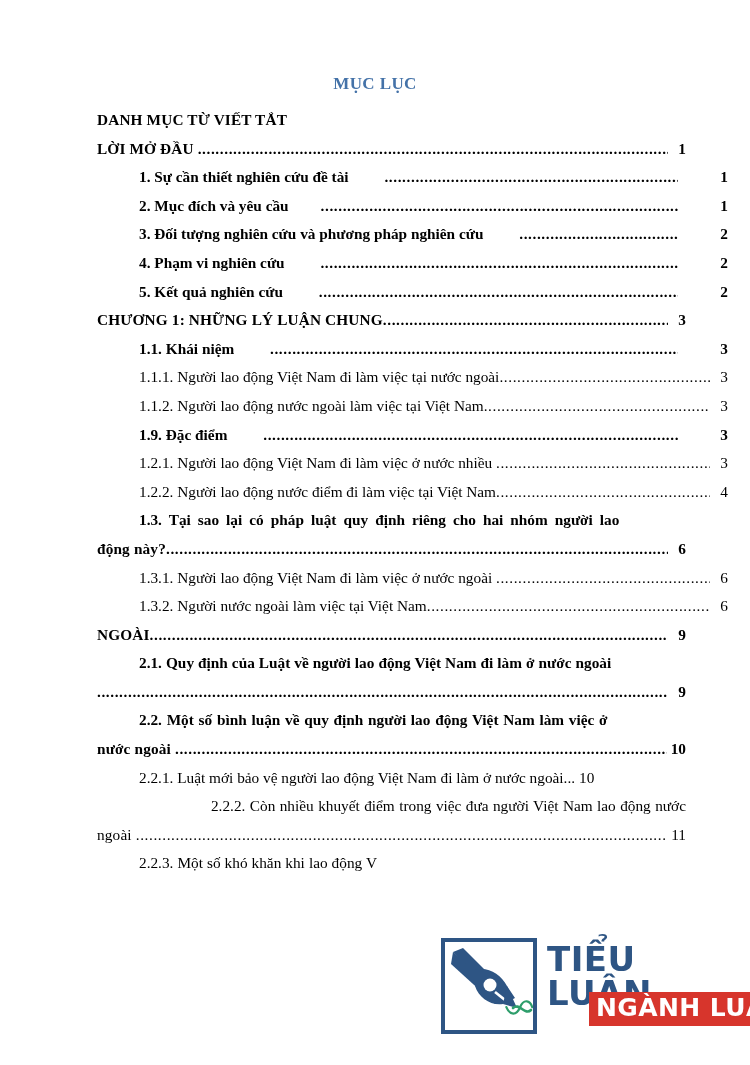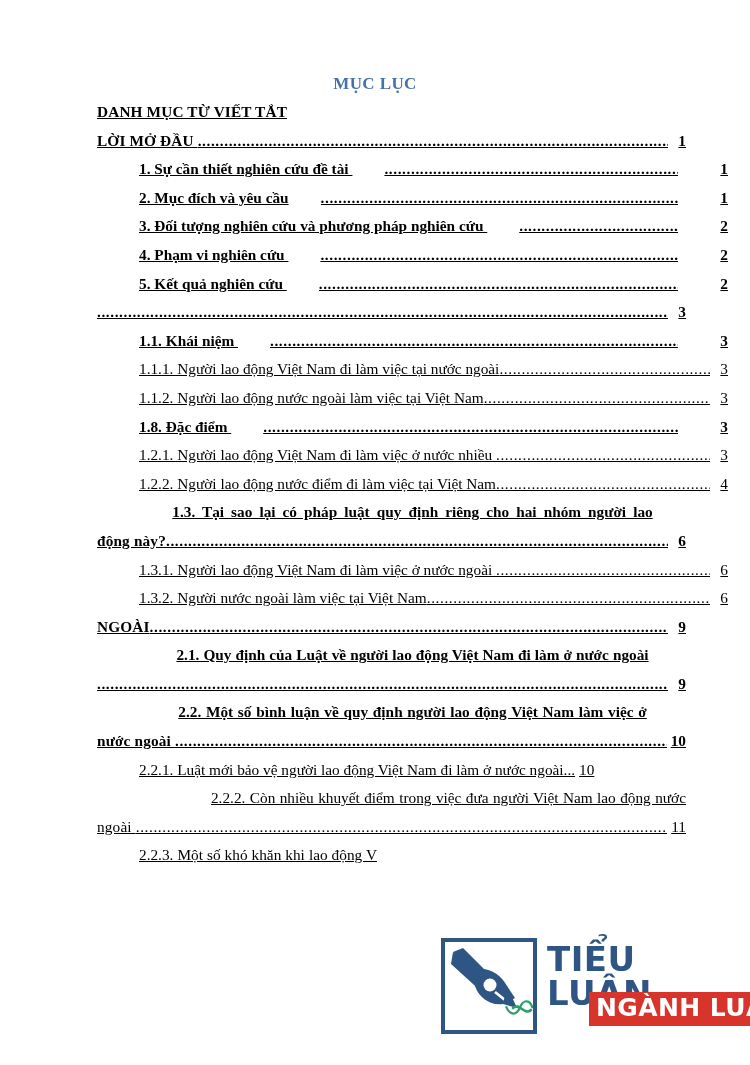--- a/index.html
+++ b/index.html
@@ -32,23 +32,22 @@
     text-align: center;
     font-size: 17px;
     font-weight: bold;
     letter-spacing: 0.4px;
     color: #4472a8;
   }
 
   .toc {
     position: absolute;
     left: 97px;
-    top: 104px;
+    top: 112px;
     width: 589px;
-    text-decoration: underline;
   }
 
   
   .toc-entry {
     display: flex;
     align-items: baseline;
     width: 100%;
     font-size: 15.3px;
     line-height: 1.0;
     margin-bottom: 13.3px;
@@ -85,21 +84,21 @@
   .lvl2 { font-weight: normal; padding-left: 42px; }
   .noleader .pageno { display: none; }
 
   
   .wrap-first {
     font-size: 15.3px;
     line-height: 1.0;
     margin-bottom: 13.3px;
     white-space: nowrap;
   }
-  .wrap-first.bold { font-weight: bold; text-align: center; }
+  .wrap-first.bold { font-weight: bold; }
   .wrap-first.indent { padding-left: 42px; }
 
   
   .just-ch2 { letter-spacing: 0.2px; word-spacing: 7.6px; }
   .just-13  { word-spacing: 3.2px; }
   .just-21  { word-spacing: 0.2px; }
   .just-22  { word-spacing: 0.9px; }
   .just-222 { word-spacing: 0.6px; text-align: right; }
   .just-223 { word-spacing: 0.2px; }
 
@@ -203,20 +202,21 @@
       <span class="pageno">2</span>
     </div>
 
     <div class="toc-entry lvl1">
       <span class="txt">5. Kết quả nghiên cứu </span>
       <span class="leader">............................................................................................................................................................................................................................</span>
       <span class="pageno">2</span>
     </div>
 
     <div class="toc-entry lvl0">
+      <span class="txt">CHƯƠNG 1: NHỮNG LÝ LUẬN CHUNG</span>
       <span class="leader">............................................................................................................................................................................................................................</span>
       <span class="pageno">3</span>
     </div>
 
     <div class="toc-entry lvl1">
       <span class="txt">1.1. Khái niệm </span>
       <span class="leader">............................................................................................................................................................................................................................</span>
       <span class="pageno">3</span>
     </div>
 
@@ -226,21 +226,21 @@
       <span class="pageno">3</span>
     </div>
 
     <div class="toc-entry lvl2">
       <span class="txt">1.1.2. Người lao động nước ngoài làm việc tại Việt Nam</span>
       <span class="leader">............................................................................................................................................................................................................................</span>
       <span class="pageno">3</span>
     </div>
 
     <div class="toc-entry lvl1">
-      <span class="txt">1.8. Đặc điểm </span>
+      <span class="txt">1.9. Đặc điểm </span>
       <span class="leader">............................................................................................................................................................................................................................</span>
       <span class="pageno">3</span>
     </div>
 
     <div class="toc-entry lvl2">
       <span class="txt">1.2.1. Người lao động Việt Nam đi làm việc ở nước nhiều </span>
       <span class="leader">............................................................................................................................................................................................................................</span>
       <span class="pageno">3</span>
     </div>
 

